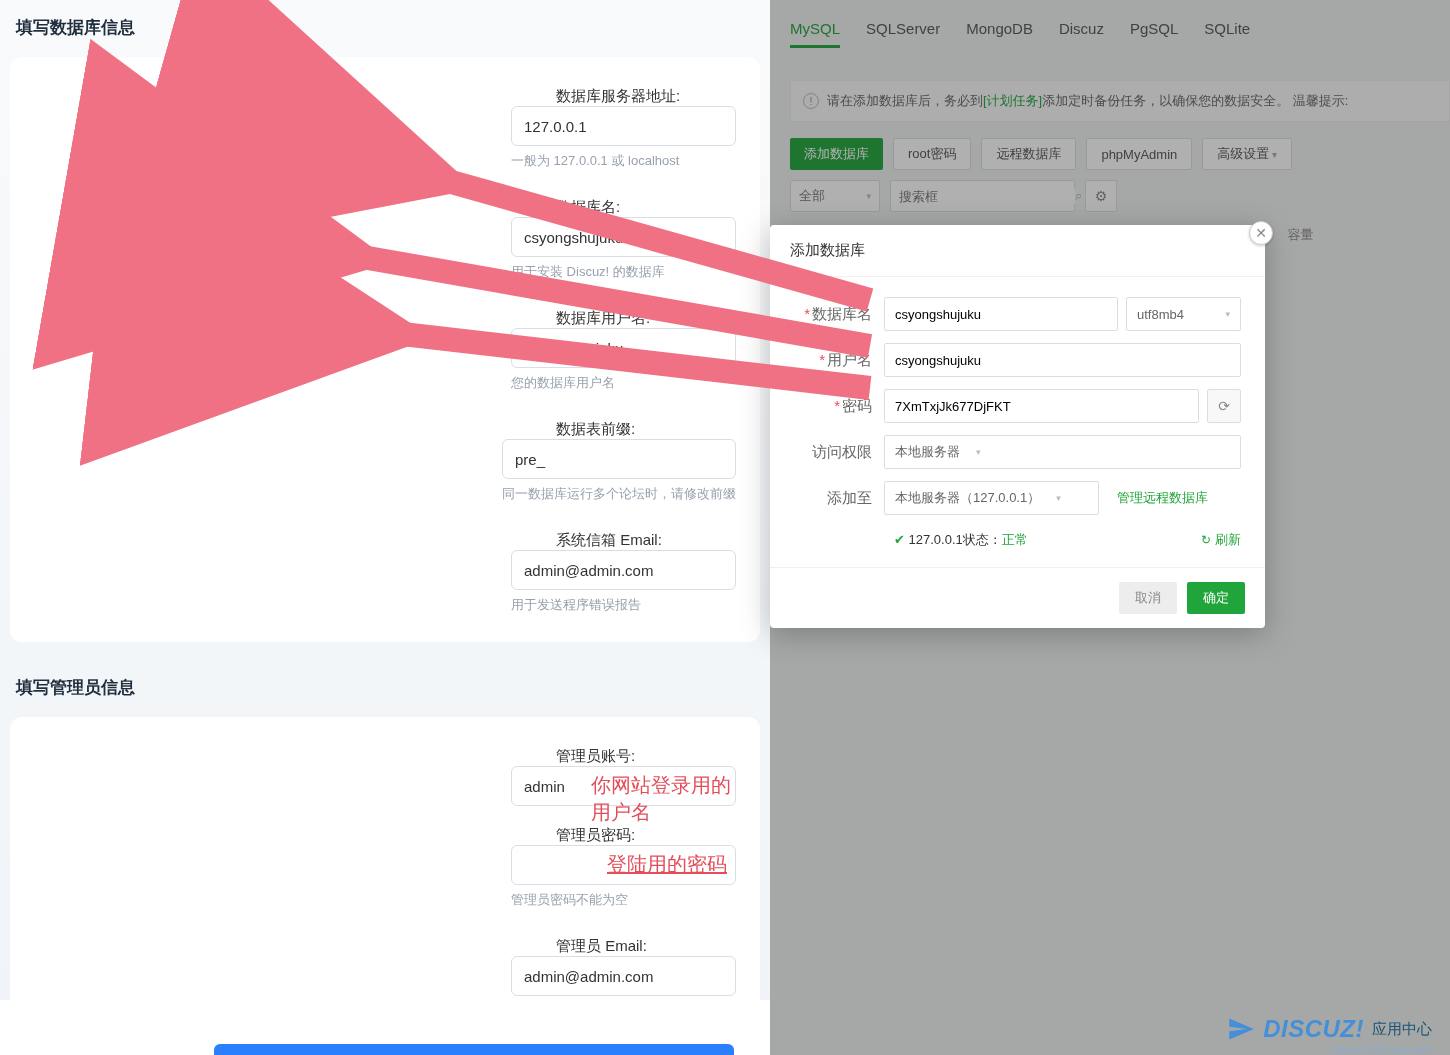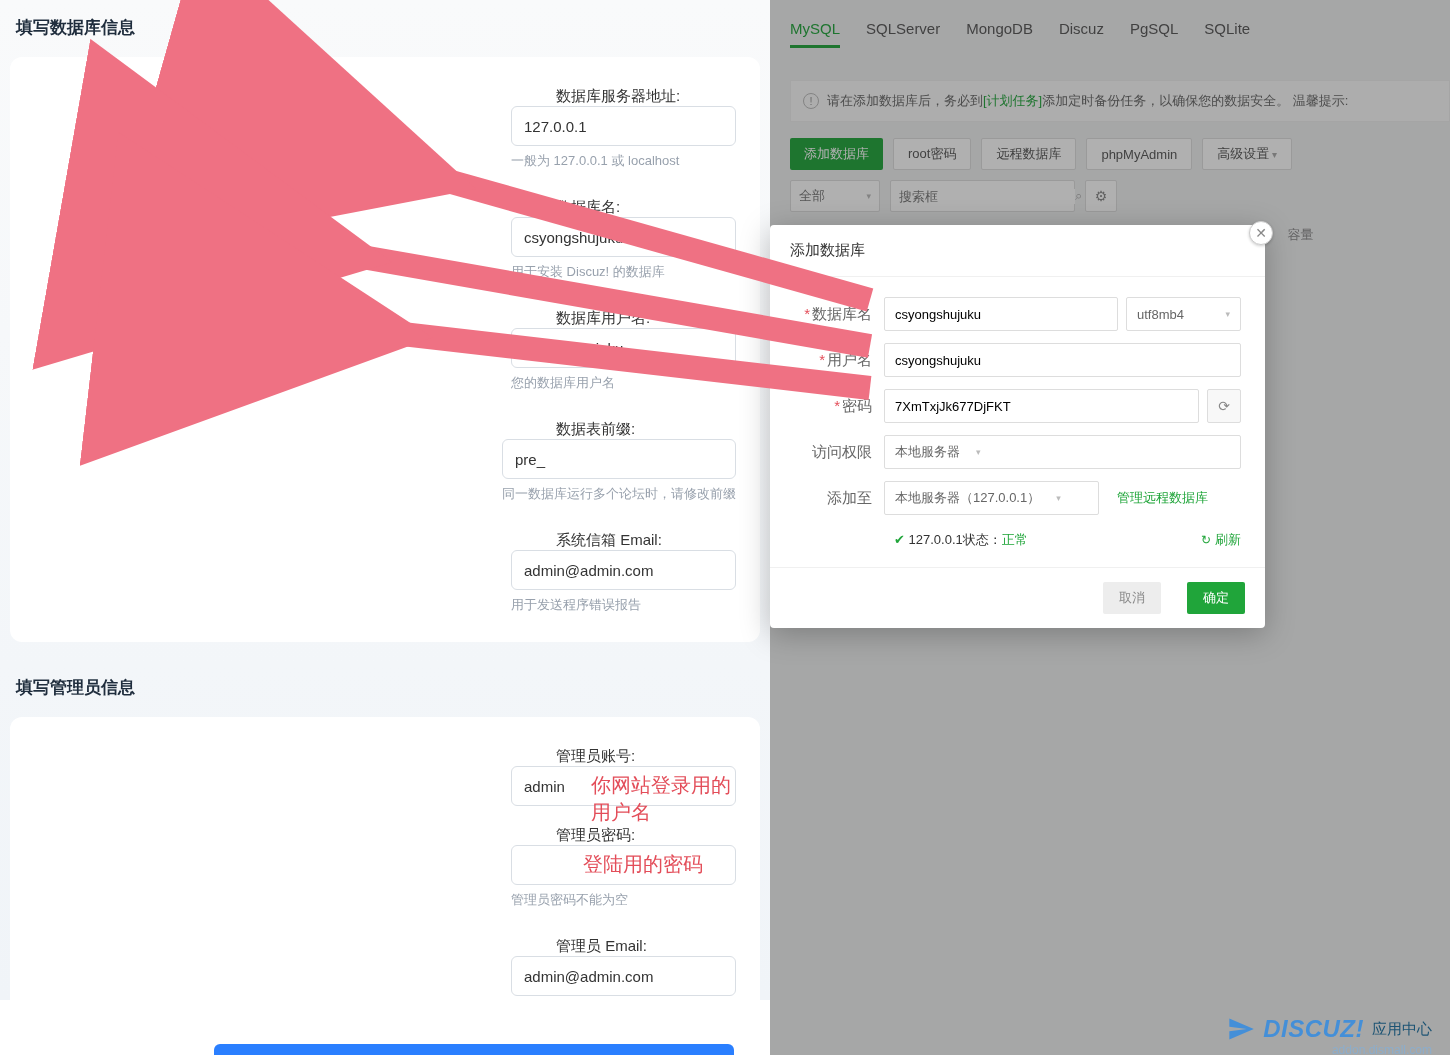--- a/index.html
+++ b/index.html
@@ -47,21 +47,21 @@
     .m-label .req { color: #e34d59; margin-right: 2px; }
     .m-field { flex: 1; display: flex; gap: 8px; }
     .m-input { flex: 1; height: 34px; border: 1px solid #ddd; border-radius: 2px; padding: 0 10px; font-size: 13px; outline: none; }
     .m-select { width: 115px; height: 34px; border: 1px solid #ddd; border-radius: 2px; padding: 0 10px; font-size: 13px; display: flex; align-items: center; justify-content: space-between; color: #666; }
     .m-select-full { flex: 1; height: 34px; border: 1px solid #ddd; border-radius: 2px; padding: 0 10px; font-size: 13px; display: flex; align-items: center; color: #666; gap: 16px; }
     .m-icon-btn { width: 34px; height: 34px; border: 1px solid #ddd; border-radius: 2px; background: #f8f8f8; display: flex; align-items: center; justify-content: center; font-size: 14px; color: #888; cursor: pointer; }
     .m-link { color: #20a53a; font-size: 13px; padding-left: 10px; cursor: pointer; }
     .m-status-row { display: flex; justify-content: space-between; padding: 4px 0 8px 100px; font-size: 13px; }
     .m-status { color: #20a53a; }
     .m-refresh { color: #20a53a; cursor: pointer; display: flex; align-items: center; gap: 4px; }
-    .modal-footer { padding: 14px 20px; border-top: 1px solid #f0f0f0; display: flex; justify-content: flex-end; gap: 26px; }
+    .modal-footer { padding: 14px 20px; border-top: 1px solid #f0f0f0; display: flex; justify-content: flex-end; gap: 10px; }
     .btn-cancel { background: #ededed; color: #888; border: none; height: 32px; padding: 0 16px; border-radius: 2px; cursor: pointer; font-size: 13px; }
     .btn-confirm { background: #20a53a; color: #fff; border: none; height: 32px; padding: 0 16px; border-radius: 2px; cursor: pointer; font-size: 13px; }
     
     .arrow-svg { position: absolute; pointer-events: none; }
     
     .watermark { position: absolute; right: 18px; bottom: 12px; display: flex; align-items: center; gap: 8px; opacity: 0.9; }
     .watermark .logo-text { font-size: 24px; font-weight: 700; font-style: italic; color: #3a8dde; letter-spacing: 0.5px; }
     .watermark .sub { font-size: 15px; color: #0c4a6e; }
     .watermark .url { position: absolute; right: 0; bottom: -14px; font-size: 12px; color: #89aed0; }
     .paper-plane { width: 28px; height: 28px; }
@@ -121,21 +121,21 @@
       <div class="form-label">管理员账号:</div>
       <div class="form-field" style="position:relative;">
         <input class="text-input" value="admin" style="">
         <span class="annotation-red" style="position:absolute; left:80px; top:6px;">你网站登录用的用户名</span>
       </div>
     </div>
     <div class="form-row">
       <div class="form-label">管理员密码:</div>
       <div class="form-field" style="position:relative;">
         <input class="text-input" type="password" value="" style="">
-        <span class="annotation-red" style="position:absolute; left:72px; top:6px;">登陆用的密码</span>
+        <span class="annotation-red" style="position:absolute; left:96px; top:6px;text-decoration:underline;">登陆用的密码</span>
         <div class="hint">管理员密码不能为空</div>
       </div>
     </div>
     <div class="form-row">
       <div class="form-label">管理员 Email:</div>
       <div class="form-field">
         <input class="text-input" value="admin@admin.com" style="">
       </div>
     </div>
   </div>

